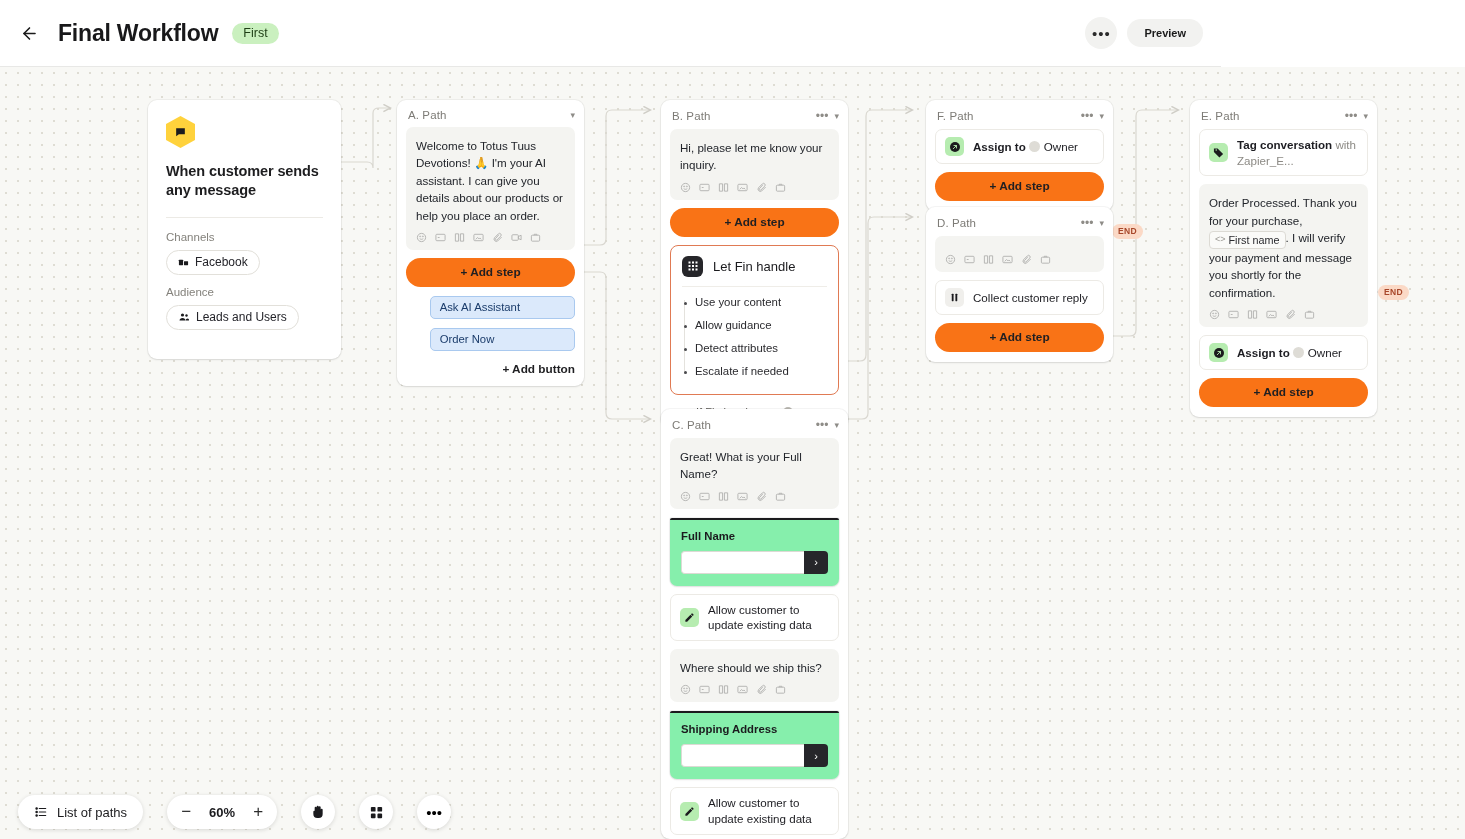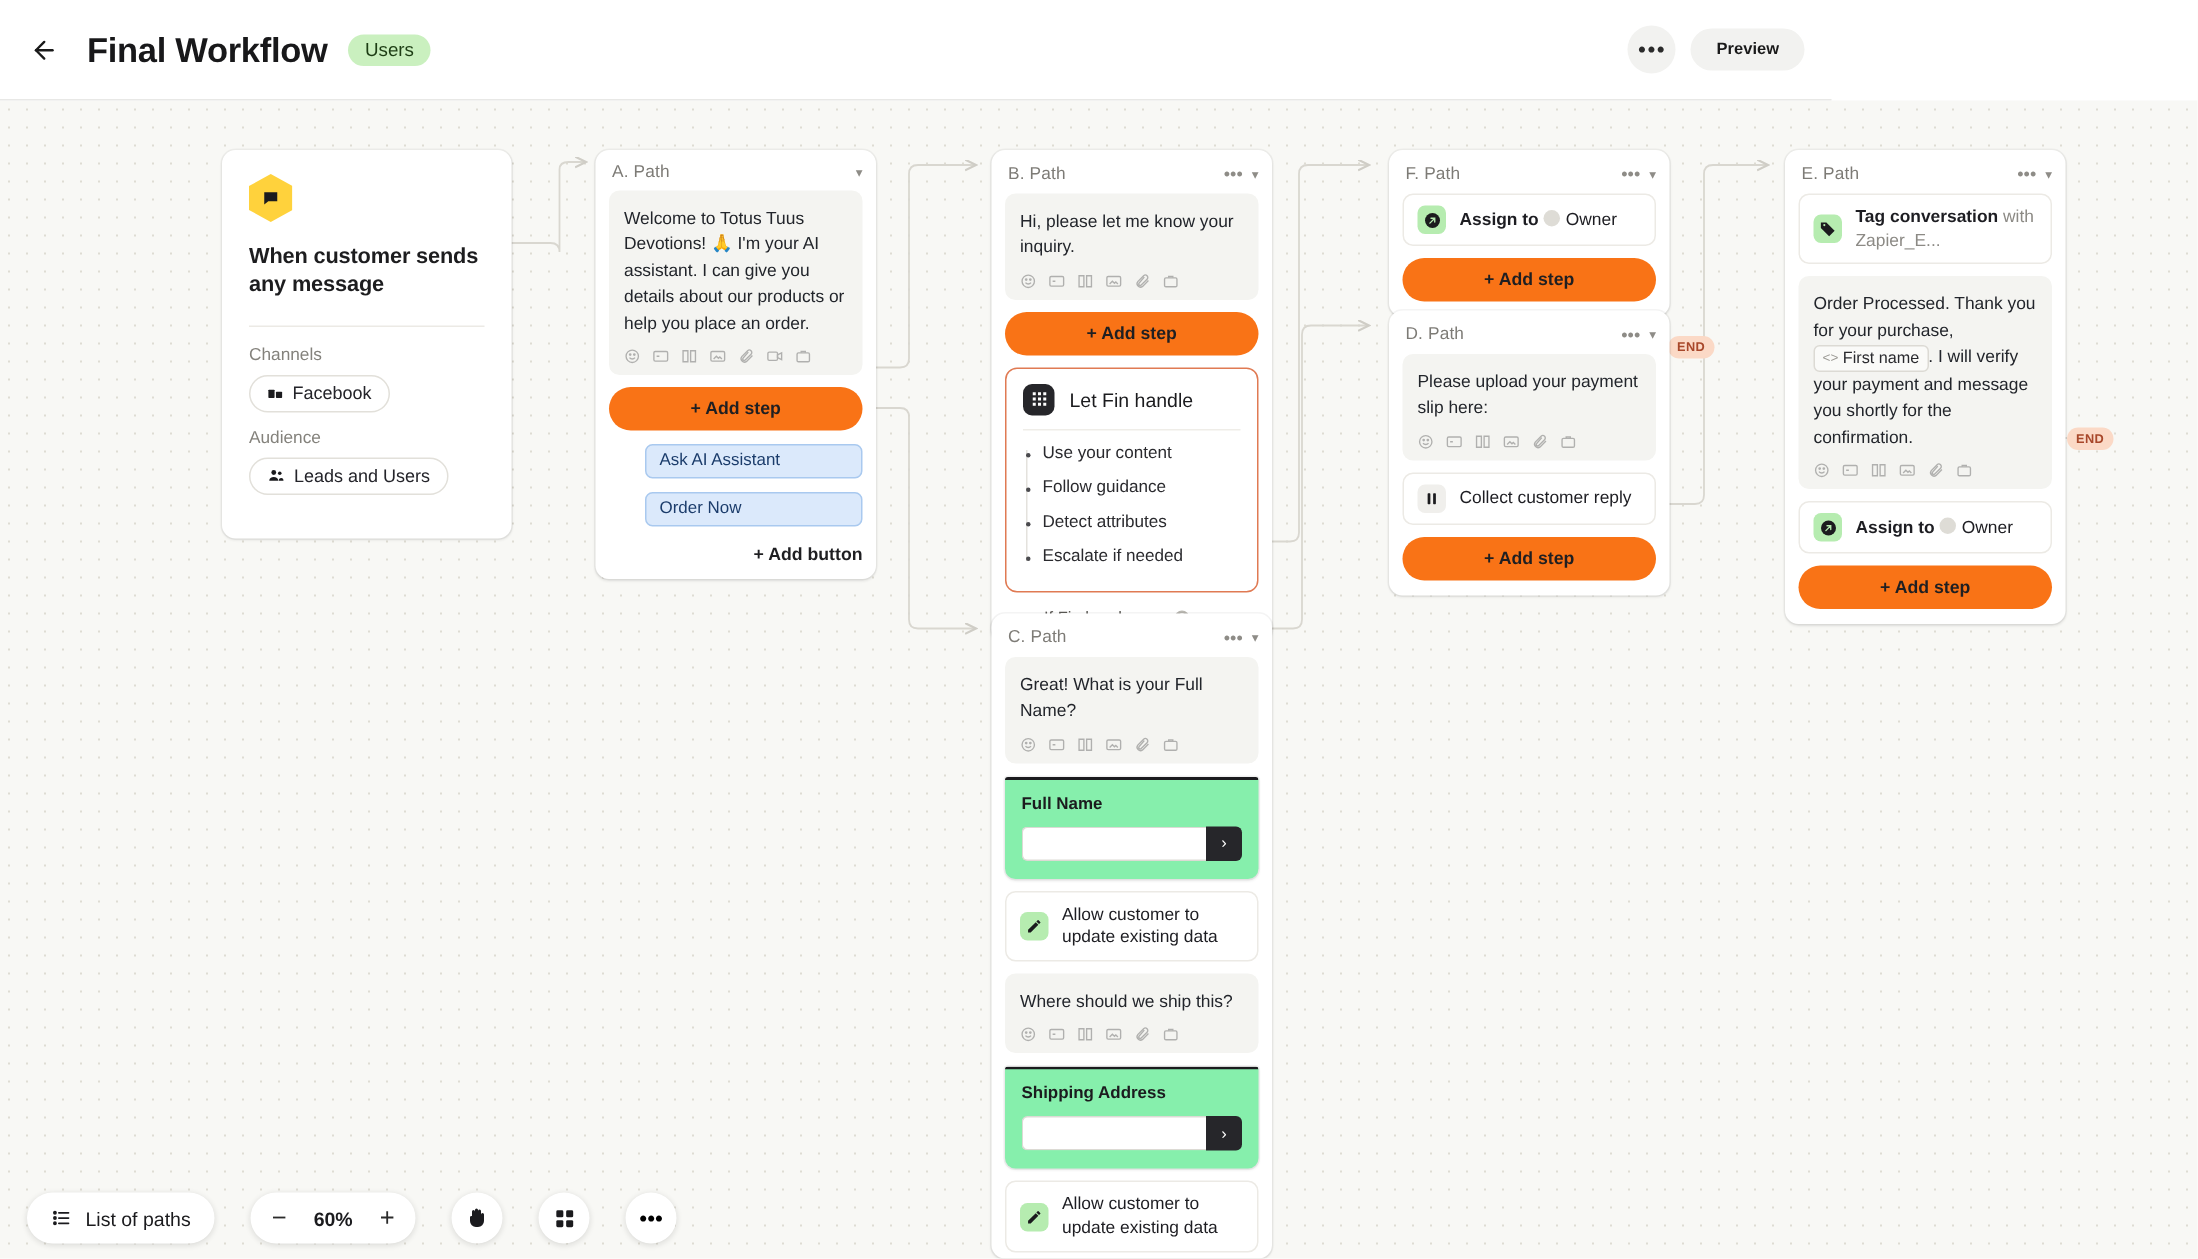--- a/index.html
+++ b/index.html
@@ -233,21 +233,21 @@
 <body>
 
 <div class="topbar">
   <div class="back-btn">
     <svg viewBox="0 0 24 24" width="19" height="19" fill="none" stroke="currentColor" stroke-width="2" stroke-linecap="round" stroke-linejoin="round">
       <line x1="19" y1="12" x2="5" y2="12"></line>
         <polyline points="12 19 5 12 12 5"></polyline>
     </svg>
   </div>
   <div class="wf-title">Final Workflow</div>
-  <div class="live-badge">Users</div>
+  <div class="live-badge">First</div>
   <div class="topbar-right">
     <div class="round-btn">•••</div>
     <div class="preview-btn">Preview</div>
   </div>
 </div>
 
 <div class="canvas">
 
   <svg class="edges">
     <defs>
@@ -407,21 +407,21 @@
               <rect x="3" y="17" width="4" height="4"></rect>
                 <rect x="10" y="17" width="4" height="4"></rect>
                 <rect x="17" y="17" width="4" height="4"></rect>
             </svg>
           </div>
           <div class="fin-title">Let Fin handle</div>
         </div>
         <hr>
         <ul>
           <li>Use your content</li>
-          <li>Follow guidance</li>
+          <li>Allow guidance</li>
           <li>Detect attributes</li>
           <li>Escalate if needed</li>
         </ul>
       </div>
 
       <div class="handoff">
         <span>If Fin hands over</span>
         <span class="q-icon">?</span>
       </div>
     </div>
@@ -557,21 +557,20 @@
   <div class="end-badge" style="left:1112px; top:157px;">END</div>
 
   <div class="node" style="left:926px; top:140px; width:187px;">
     <div class="node-head">
       <span class="nh-title">D. Path</span>
       <span class="nh-icon">•••</span>
       <span class="nh-chev">▾</span>
     </div>
     <div class="node-body">
       <div class="msg">
-        <div class="msg-text">Please upload your payment slip here:</div>
         <div class="msg-tools">
           <svg viewBox="0 0 24 24" fill="none" stroke="#555" stroke-width="2">
               <circle cx="12" cy="12" r="9"></circle>
               <path d="M8 14s1.5 2 4 2 4-2 4-2"></path>
               <circle cx="9" cy="9.5" r="1"></circle>
               <circle cx="15" cy="9.5" r="1"></circle>
             </svg>
           <svg viewBox="0 0 24 24" fill="none" stroke="#555" stroke-width="2">
               <rect x="2" y="5" width="20" height="14" rx="2"></rect>
               <line x1="6" y1="12" x2="10" y2="12"></line>

